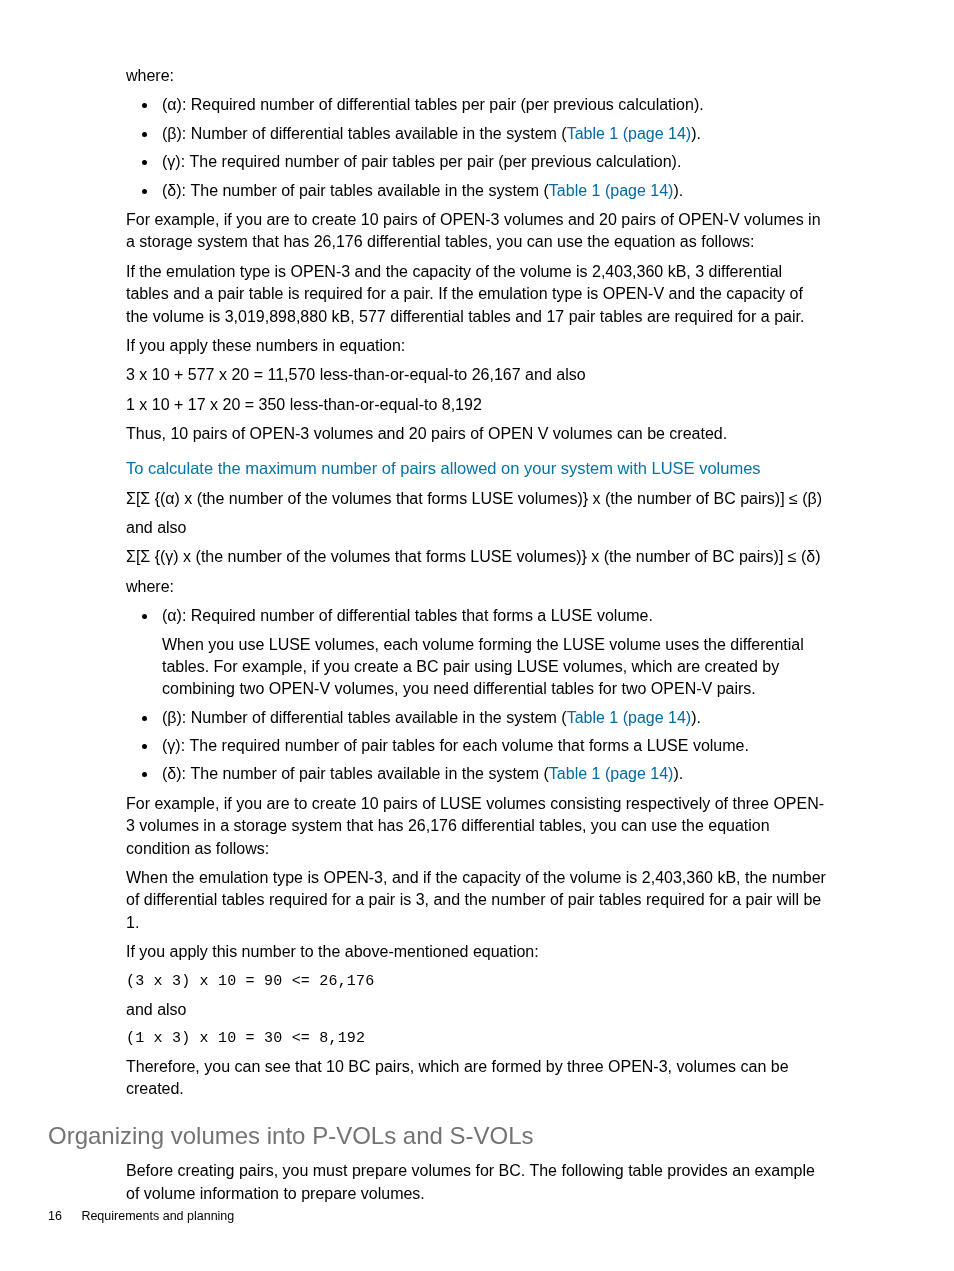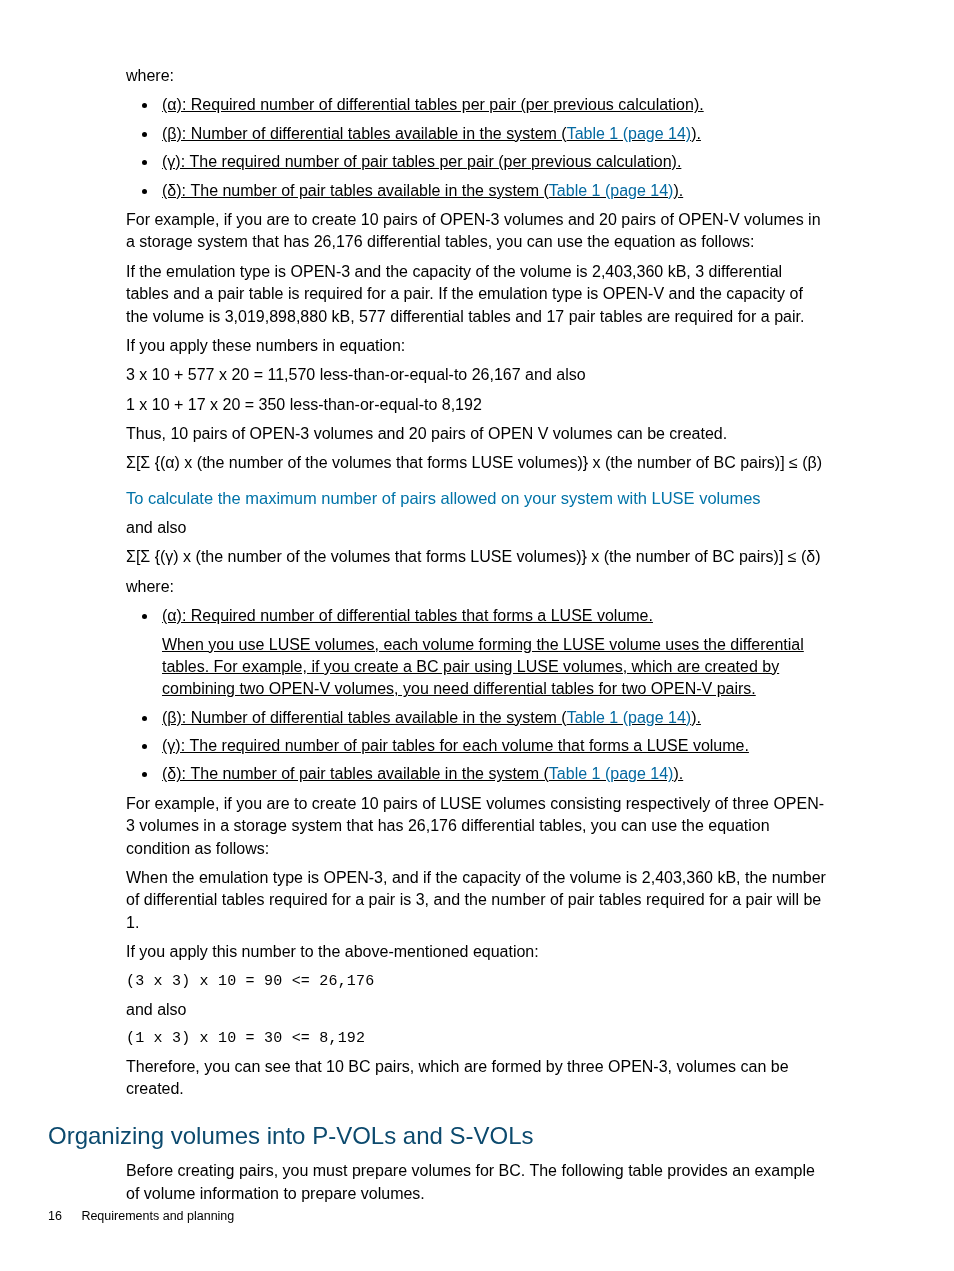--- a/index.html
+++ b/index.html
@@ -21,42 +21,41 @@
   }
   .content {
     margin-left: 78px;
   }
   p {
     margin: 7px 0 7px 0;
   }
   ul {
     margin: 4px 0 6px 0;
     padding-left: 40px;
-    text-decoration: underline;
   }
   ul li {
     margin: 6px 0 6px 0;
     padding-left: 4px;
     list-style-type: disc;
   }
   ul li::marker {
     color: #000;
   }
   .link {
     color: #0369a1;
     text-decoration: none;
   }
   .section-link {
     color: #0073a8;
     font-size: 16.5px;
     margin-top: 12px;
     display: block;
   }
   .h2 {
-    color: #0c4a6e;
+    color: #737373;
     font-size: 24px;
     font-weight: 400;
     margin: 18px 0 8px -78px;
   }
   .mono {
     font-family: "Courier New", Courier, monospace;
     font-size: 15px;
     letter-spacing: 0.2px;
   }
   .li-sub {
@@ -99,25 +98,25 @@
       </li>
     </ul>
 
     <p>For example, if you are to create 10 pairs of OPEN-3 volumes and 20 pairs of OPEN-V volumes in a storage system that has 26,176 differential tables, you can use the equation as follows:</p>
     <p>If the emulation type is OPEN-3 and the capacity of the volume is 2,403,360 kB, 3 differential tables and a pair table is required for a pair. If the emulation type is OPEN-V and the capacity of the volume is 3,019,898,880 kB, 577 differential tables and 17 pair tables are required for a pair.</p>
     <p>If you apply these numbers in equation:</p>
     <p>3 x 10 + 577 x 20 = 11,570 less-than-or-equal-to 26,167 and also</p>
     <p>1 x 10 + 17 x 20 = 350 less-than-or-equal-to 8,192</p>
     <p>Thus, 10 pairs of OPEN-3 volumes and 20 pairs of OPEN V volumes can be created.</p>
 
-    <p>Σ[Σ {(α) x (the number of the volumes that forms LUSE volumes)} x (the number of BC pairs)] ≤ (β)</p>
-
     <p>
         <a class="link section-link">To calculate the maximum number of pairs allowed on your system with LUSE volumes</a>
       </p>
+
+    <p>Σ[Σ {(α) x (the number of the volumes that forms LUSE volumes)} x (the number of BC pairs)] ≤ (β)</p>
     <p>and also</p>
     <p>Σ[Σ {(γ) x (the number of the volumes that forms LUSE volumes)} x (the number of BC pairs)] ≤ (δ)</p>
     <p>where:</p>
 
     <ul class="ulcontent">
       <li>
         <span>(α): Required number of differential tables that forms a LUSE volume.</span>
         <div class="li-sub">When you use LUSE volumes, each volume forming the LUSE volume uses the differential tables. For example, if you create a BC pair using LUSE volumes, which are created by combining two OPEN-V volumes, you need differential tables for two OPEN-V pairs.</div>
       </li>
       <li>

